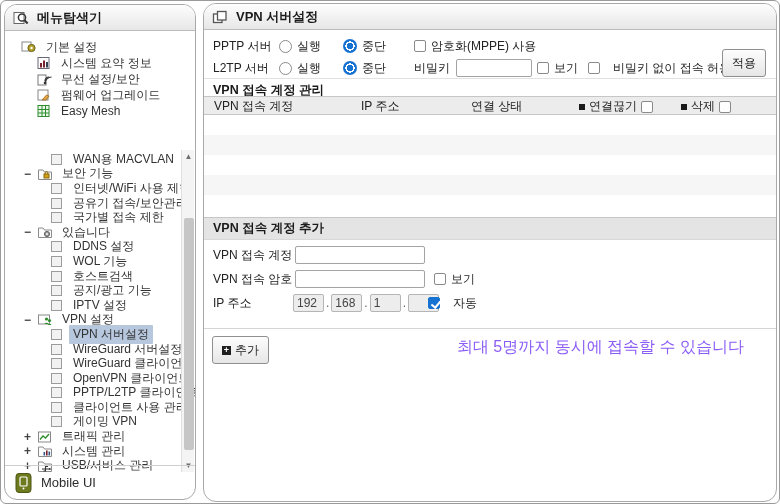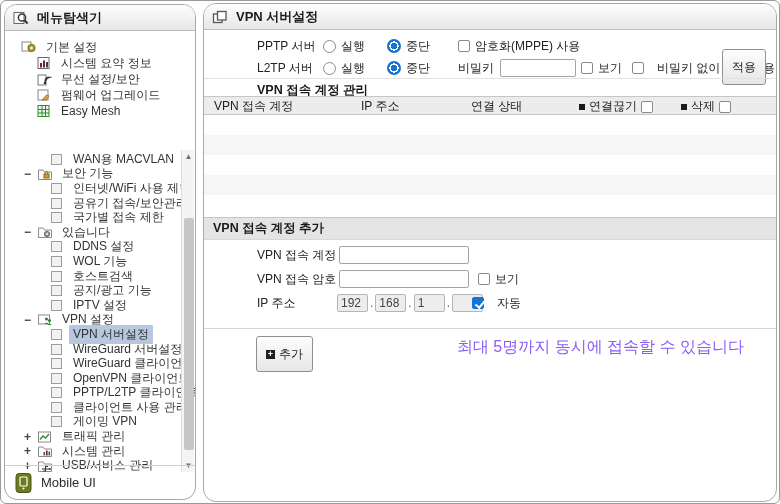--- a/index.html
+++ b/index.html
@@ -29,37 +29,37 @@
   .sscroll{position:absolute;right:1px;top:145px;width:13px;height:322px;background:#f4f4f4;border-left:1px solid #e0e0e0;}
   .sscroll .arr{position:absolute;left:0;width:13px;height:13px;font-size:8px;color:#6f6f6f;text-align:center;line-height:13px;}
   .sscroll .arr.up{top:0;}
   .sscroll .arr.dn{bottom:0;}
   .sscroll .thumb{position:absolute;left:1.5px;width:10px;top:68px;height:232px;background:#c6c6c6;border-radius:2px;}
 
   .mobile-sep{position:absolute;left:0;right:0;bottom:33px;border-top:1px solid #cfcfcf;}
   .mobile-row{position:absolute;left:0;right:0;bottom:0;height:33px;display:flex;align-items:center;gap:9px;padding:0 10px;font-size:13px;color:#2c2c2c;}
 
   
-  .abs{position:absolute;margin-left:44px;}
+  .abs{position:absolute;}
   .frow{display:flex;align-items:center;font-size:12px;color:#222;}
   .lab{font-size:12px;color:#222;}
   .blab{font-size:12.5px;font-weight:bold;color:#1a1a1a;}
 
   .radio{width:13px;height:13px;border-radius:50%;background:#fff;border:1px solid #8a8a8a;display:inline-block;flex:0 0 13px;}
   .radio.on{width:14px;height:14px;flex:0 0 14px;border:none;
     background:radial-gradient(circle at 50% 50%,#1673d1 0 3.2px,#fff 3.2px 4.7px,#1673d1 4.7px 7px);}
   .cb{width:12px;height:12px;border:1px solid #8a8a8a;border-radius:2px;background:#fff;display:inline-block;flex:0 0 12px;position:relative;}
   .cb.on{background:#1673d1;border-color:#1673d1;}
   .cb.on::after{content:"";position:absolute;left:3.5px;top:0.5px;width:3.5px;height:7px;border:solid #fff;border-width:0 2px 2px 0;transform:rotate(40deg);}
 
   .tinput{height:18px;border:1px solid #a3a3a3;border-radius:2px;background:#fff;font-size:12px;padding:0 4px;}
   .ipbox{width:31px;height:18px;border:1px solid #b5b5b5;border-radius:2px;background:#ededed;color:#444;font-size:12px;padding:0 3px;}
   .ipdot{color:#666;font-size:12px;margin:0 2px;}
 
-  .btn{display:inline-flex;align-items:center;gap:4px;height:36px;padding:0 9px;font-size:12px;color:#1a1a1a;
+  .btn{display:inline-flex;align-items:center;gap:4px;height:28px;padding:0 9px;font-size:12px;color:#1a1a1a;
        background:linear-gradient(#fdfdfd,#e6e6e6);border:1px solid #8f8f8f;border-radius:3px;cursor:pointer;}
   .plus-sq{display:inline-block;width:9px;height:9px;background:#1f1f1f;color:#fff;font-size:9px;line-height:9px;text-align:center;font-weight:bold;}
 
   .sec-line{position:absolute;left:0;right:0;border-top:1px solid #e2e2e2;}
   .thead{position:absolute;left:0;right:0;top:92px;height:19px;background:#ececec;border-top:1px solid #c6c6c6;border-bottom:1px solid #c6c6c6;font-size:12px;color:#222;}
   .thead .hc{position:absolute;top:0;height:19px;display:flex;align-items:center;gap:4px;}
   .sqdot{display:inline-block;width:6px;height:6px;background:#1a1a1a;}
   .stripe{position:absolute;left:0;right:0;height:20px;background:#f6f6f6;}
   .sec2{position:absolute;left:0;right:0;top:213px;height:23px;background:#e4e4e4;border-top:1px solid #c6c6c6;border-bottom:1px solid #d8d8d8;display:flex;align-items:center;padding:0 9px;}
   .note{position:absolute;right:32px;top:333px;font-size:16px;color:#8b5cf6;}

